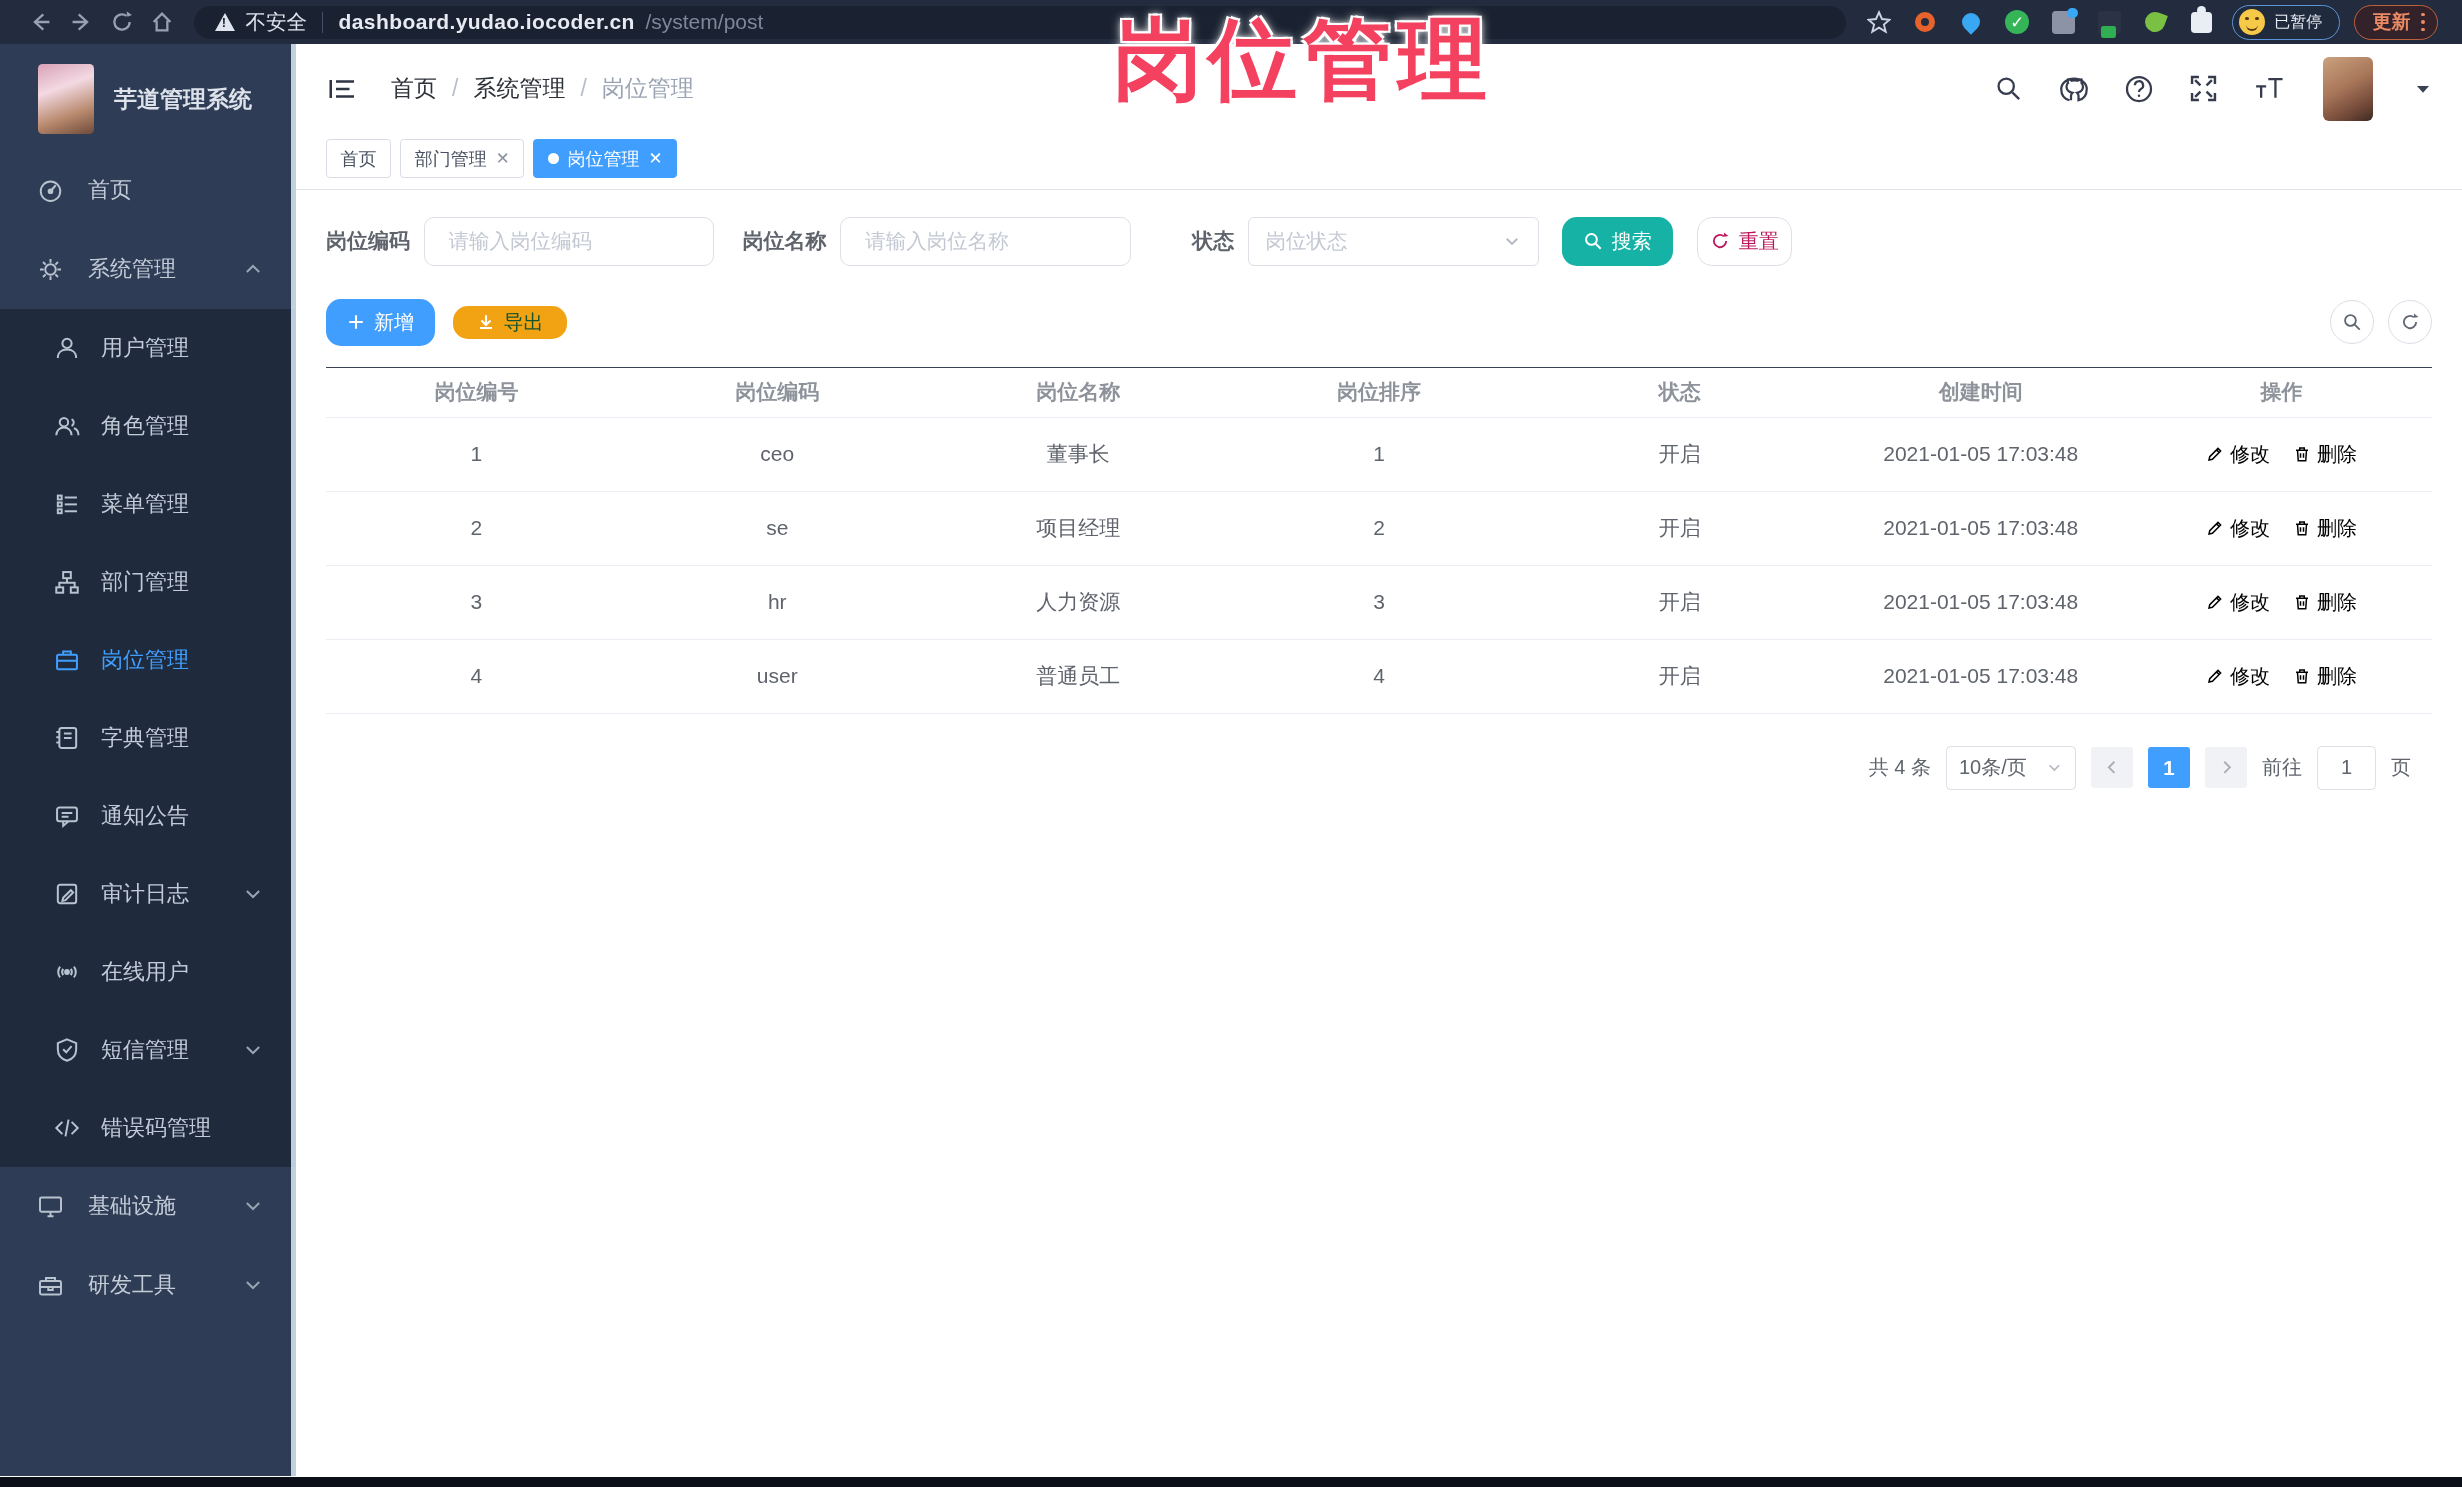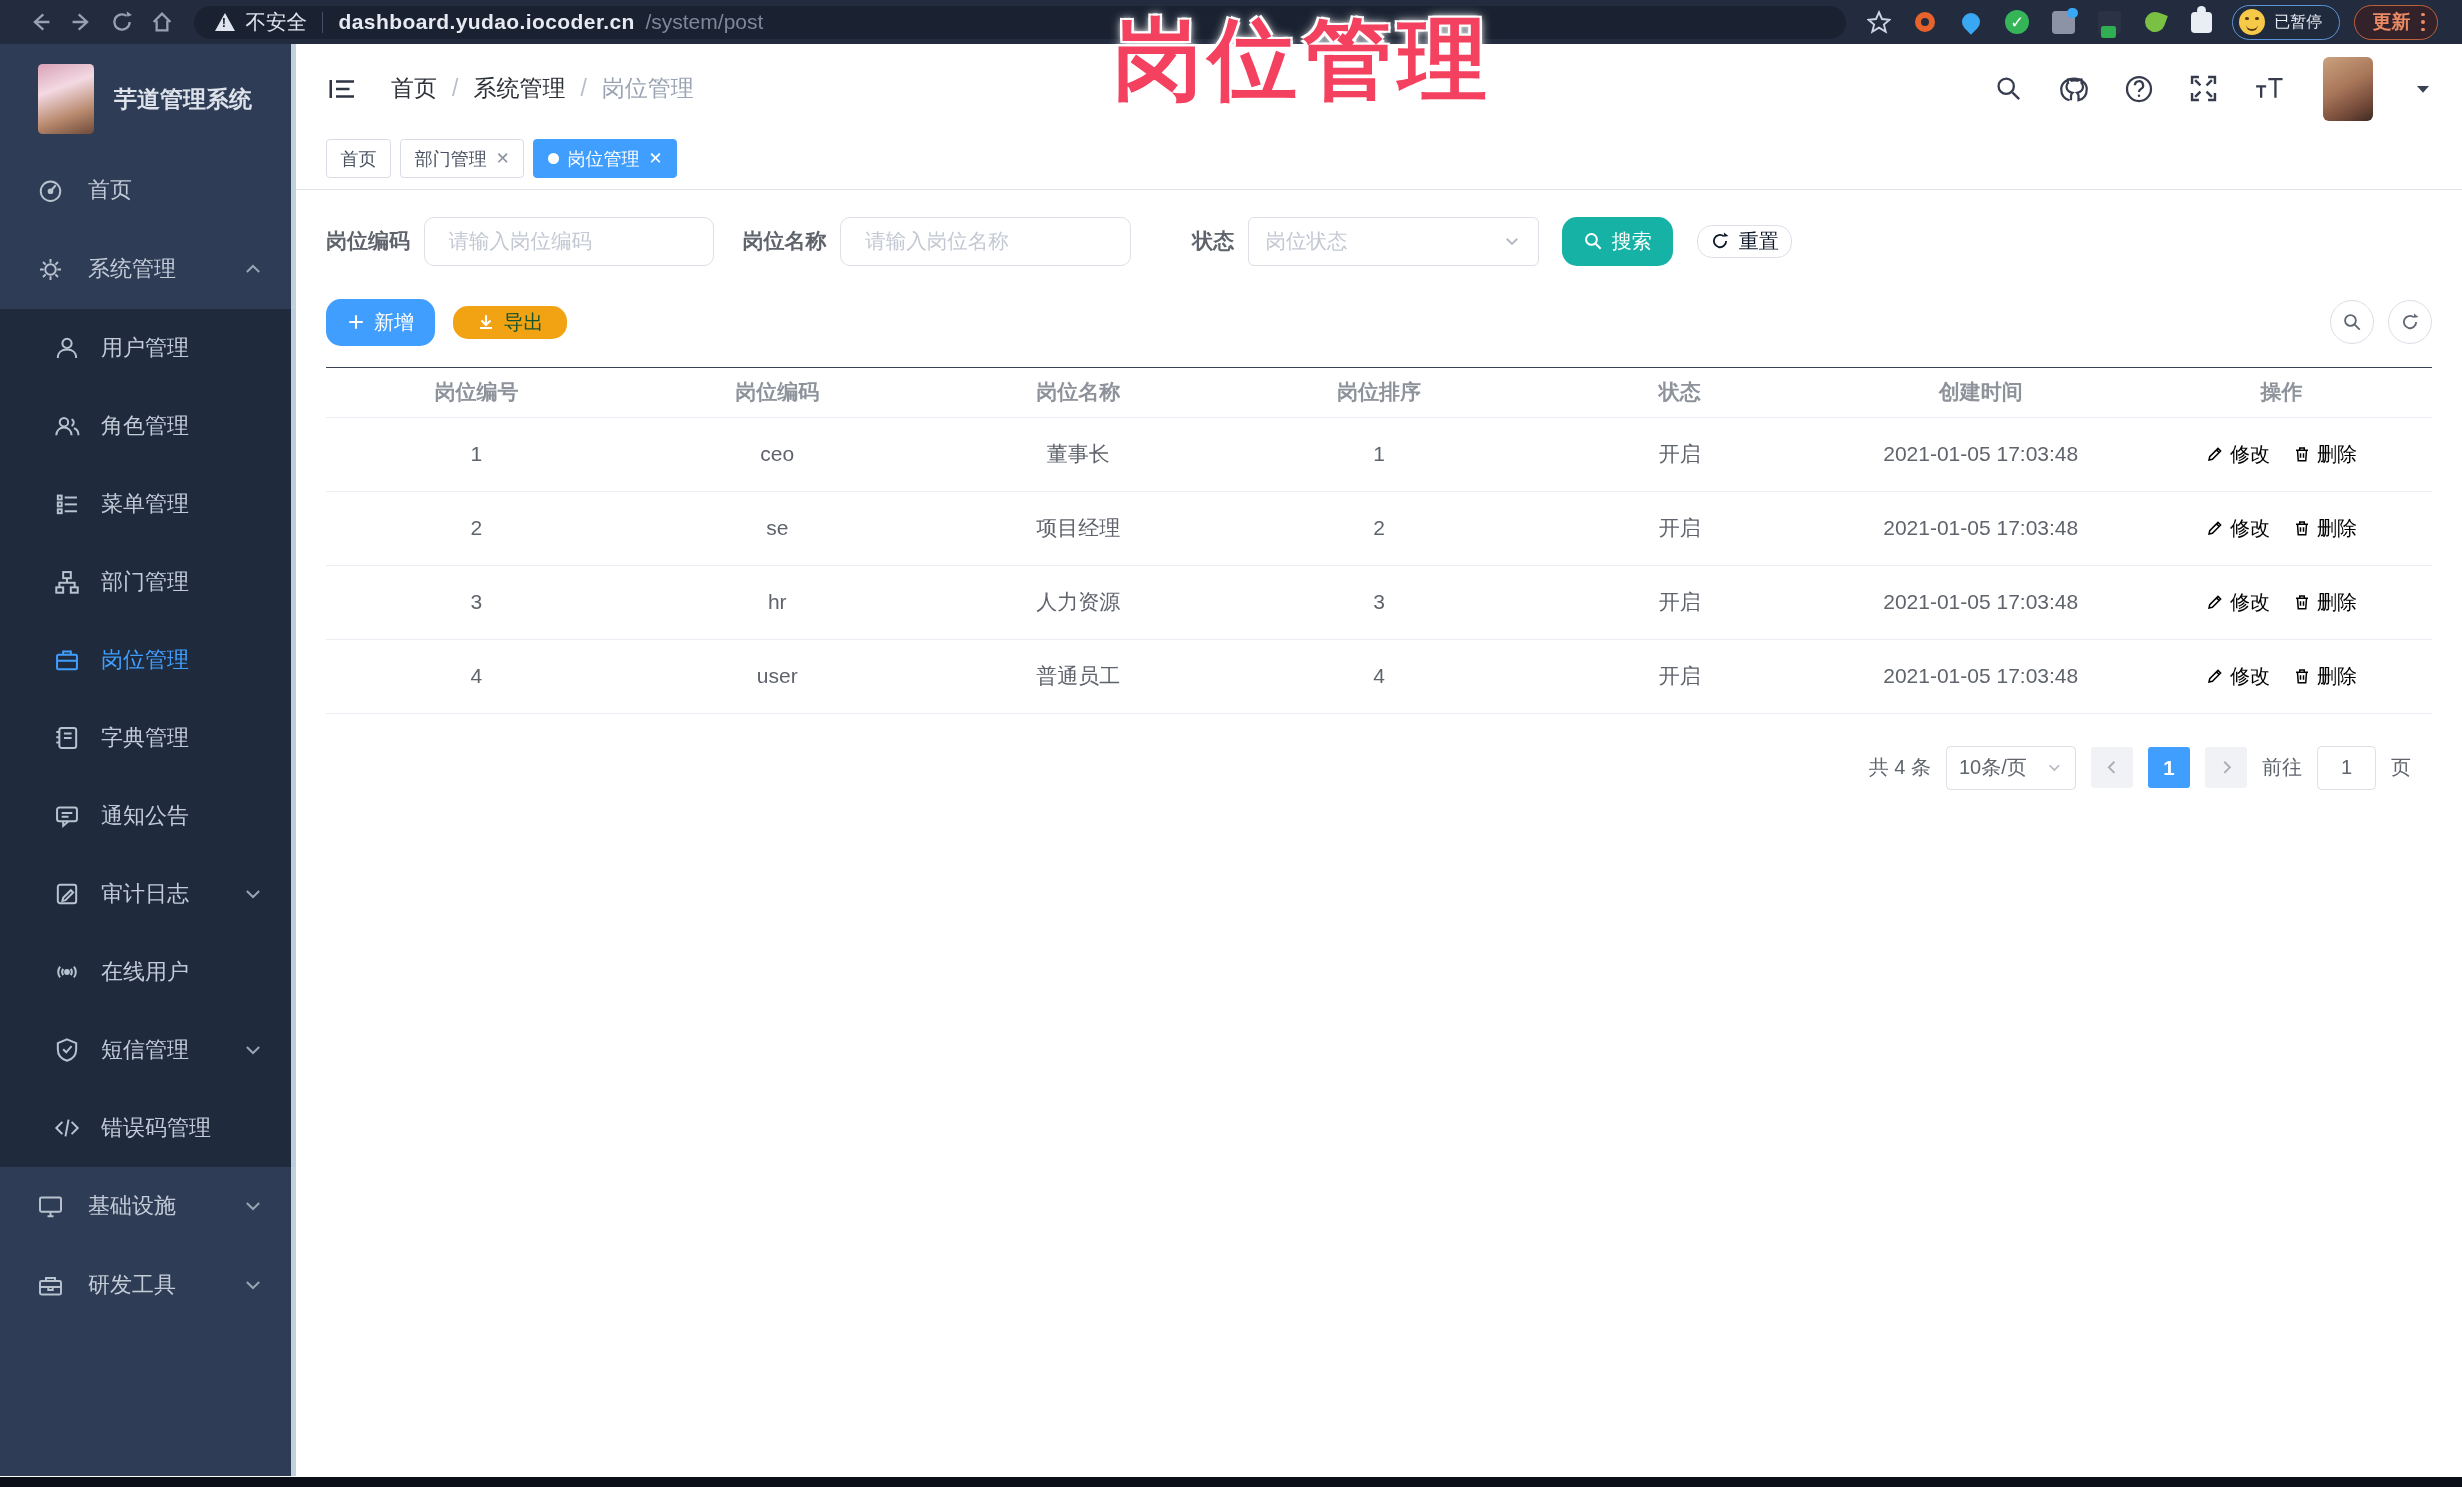--- a/index.html
+++ b/index.html
@@ -103,21 +103,21 @@
   .g2 .f-input { width:291px; margin-left:13.6px; }
   .g3 { margin-left:61px; }
   .sel-box { width:291px; height:49px; border:0.8px solid #dcdfe6; border-radius:6px; margin-left:13.6px;
              display:flex; align-items:center; justify-content:space-between; padding:0 16.7px; cursor:pointer; }
   .sel-ph { font-size:20.5px; color:#c3c8d2; }
   .sel-caret { color:#b4b8c0; display:flex; }
   .fgroup { display:flex; align-items:center; }
   .btn { display:inline-flex; align-items:center; justify-content:center; gap:9px; border-radius:15px;
          font-size:20px; cursor:pointer; border:0.8px solid transparent; white-space:nowrap; }
   .btn-search { width:111px; height:49px; background:#17B2A6; color:#fff; margin-left:23px; }
-  .btn-reset { width:95px; height:33px; background:#fff; color:#0f172a; border-color:#dcdfe6; margin-left:24px; }
+  .btn-reset { width:95px; height:49px; background:#fff; color:#be185d; border-color:#dcdfe6; margin-left:24px; }
   .toolbar-row { margin-top:33px; display:flex; align-items:center; }
   .btn-add { width:109px; height:47px; background:#409EFF; color:#fff; }
   .btn-export { width:114px; height:33px; background:#F2A313; color:#14532d; margin-left:18px; }
   .tb-spacer { flex:1; }
   .circle-btn { width:44px; height:44px; border-radius:50%; border:0.8px solid #dcdfe6; background:#fff; color:#5f6672;
                 display:flex; align-items:center; justify-content:center; margin-left:13.6px; cursor:pointer; }
 
   
   .data-table { margin-top:21px; border-top:1.5px solid #3a4150; }
   .t-row { display:flex; align-items:center; border-bottom:0.8px solid #ebeef5; }

